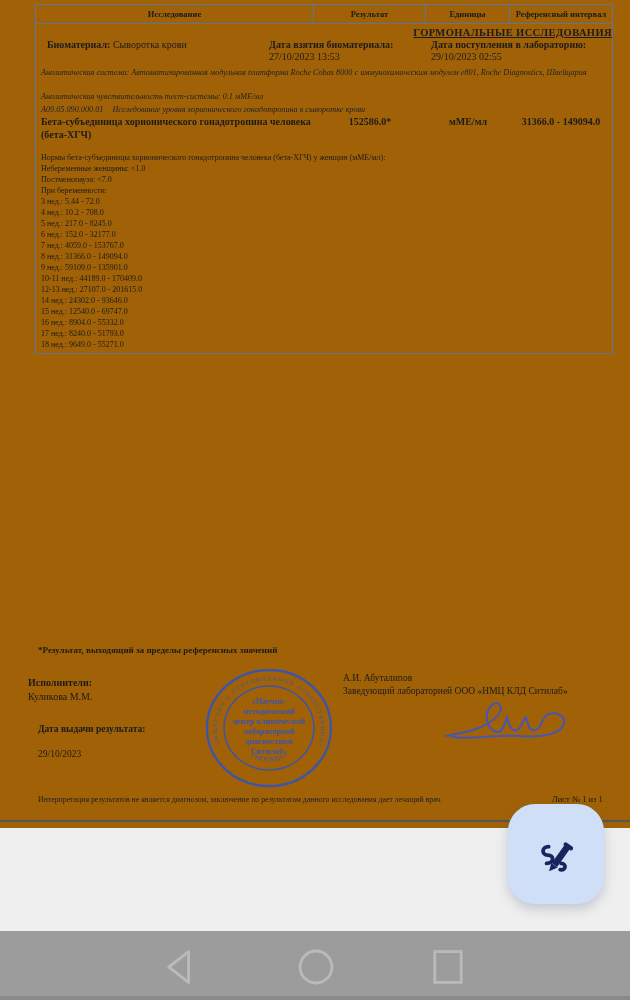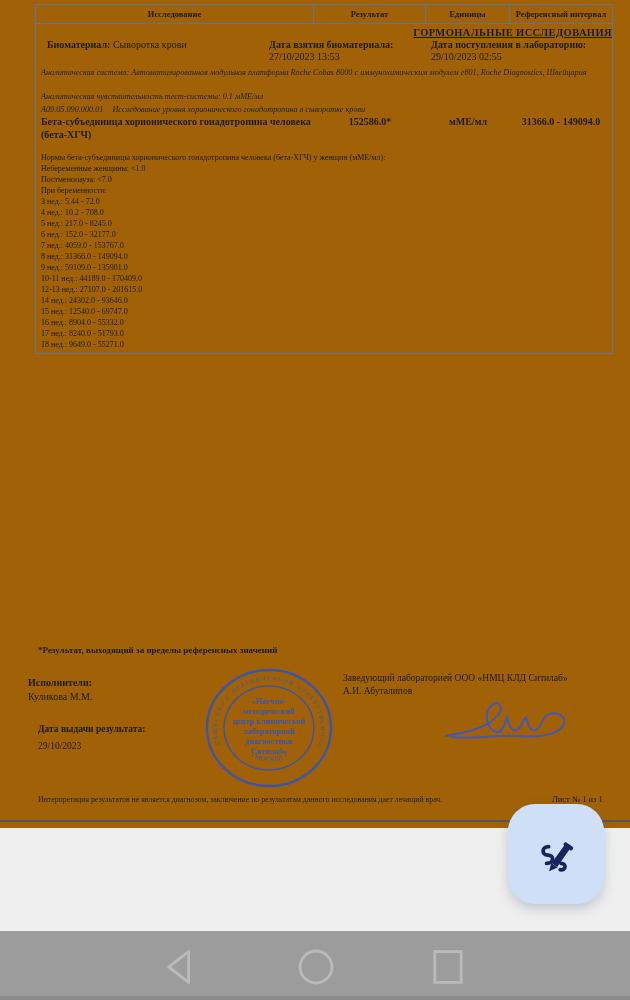--- a/index.html
+++ b/index.html
@@ -42,21 +42,21 @@
   .norms div{white-space:nowrap;}
 
   
   .footnote{position:absolute;left:38px;top:645px;font-size:9px;font-weight:bold;}
   .executors{position:absolute;left:28px;top:677px;font-size:10px;}
   .executors .lbl{font-weight:bold;}
   .executors .val{margin-top:3px;}
   .head-block{position:absolute;left:343px;top:672px;font-size:9.5px;width:285px;line-height:13px;}
   .issue{position:absolute;left:38px;top:724px;font-size:9.5px;}
   .issue .lbl{font-weight:bold;}
-  .issue .val{margin-top:7px;}
+  .issue .val{margin-top:15px;}
   .stampwrap{position:absolute;left:202px;top:666px;}
   .sigwrap{position:absolute;left:440px;top:692px;}
   .disclaimer{position:absolute;left:38px;top:795px;font-size:7.8px;color:#222;}
   .sheet{position:absolute;left:552px;top:794px;font-size:8.5px;white-space:nowrap;}
   .sheet .lbl{font-weight:normal;text-align:right;}
 
   
   .fab{position:absolute;left:508px;top:804px;width:96px;height:100px;border-radius:27px;
        background:#cfdff7;display:flex;align-items:center;justify-content:center;
        box-shadow:0 5px 12px rgba(60,80,120,.25);cursor:pointer;}
@@ -136,22 +136,22 @@
     </div>
 
     <div class="footnote">*Результат, выходящий за пределы референсных значений</div>
 
     <div class="executors">
       <div class="lbl">Исполнители:</div>
       <div class="val">Куликова М.М.</div>
     </div>
 
     <div class="head-block">
+      <div>А.И. Абуталипов</div>
       <div>Заведующий лабораторией ООО «НМЦ КЛД Ситилаб»</div>
-      <div>А.И. Абуталипов</div>
     </div>
 
     <div class="issue">
       <div class="lbl">Дата выдачи результата:</div>
       <div class="val">29/10/2023</div>
     </div>
 
     <div class="stampwrap">
       <svg width="134" height="128" viewBox="0 0 134 128">
         <ellipse cx="67" cy="62" rx="62" ry="58" fill="none" stroke="#3a55ab" stroke-width="2.4"></ellipse>

